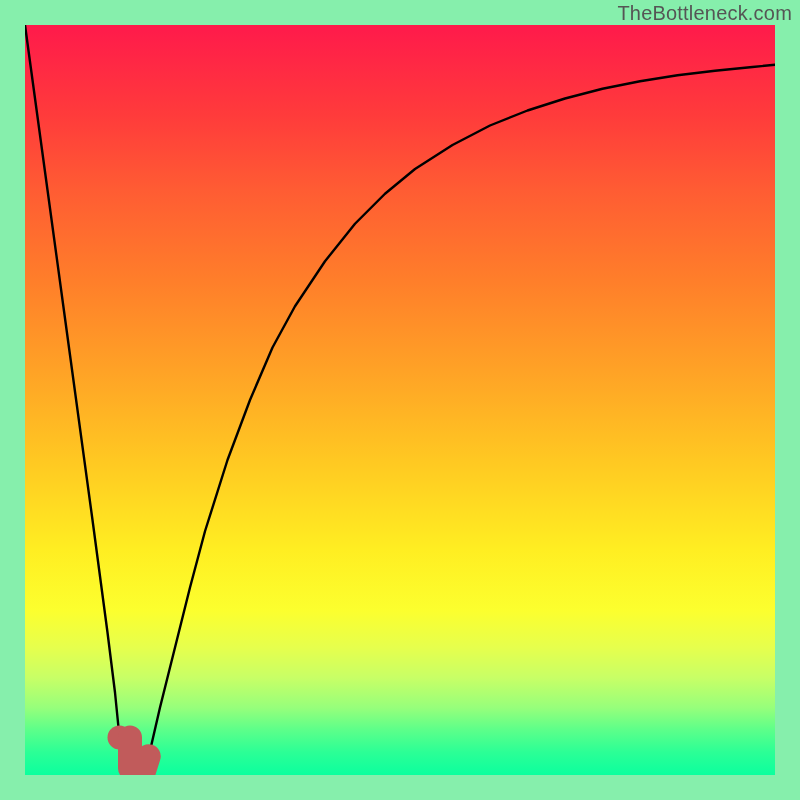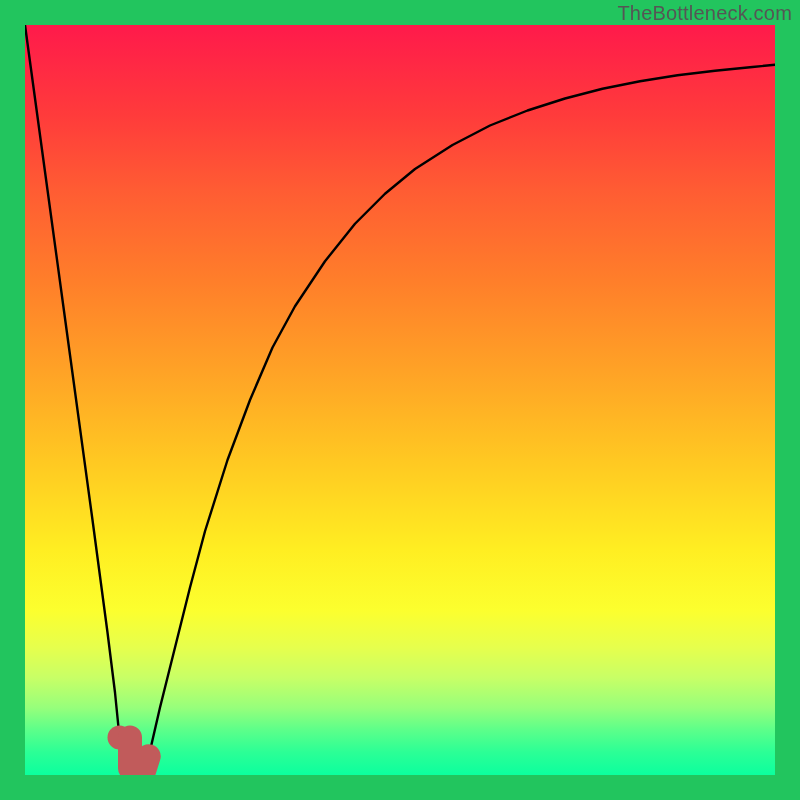--- a/index.html
+++ b/index.html
@@ -6,21 +6,21 @@
     margin: 0;
     padding: 0;
     width: 800px;
     height: 800px;
     overflow: hidden;
     font-family: Arial, Helvetica, sans-serif;
   }
   .frame {
     position: absolute;
     inset: 0;
-    background: #22c55e;
+    background: #86efac;
   }
   .plot-area {
     position: absolute;
     left: 25px;
     top: 25px;
     width: 750px;
     height: 750px;
     background: linear-gradient(
       to bottom,
       #ff1a4b 0%,

